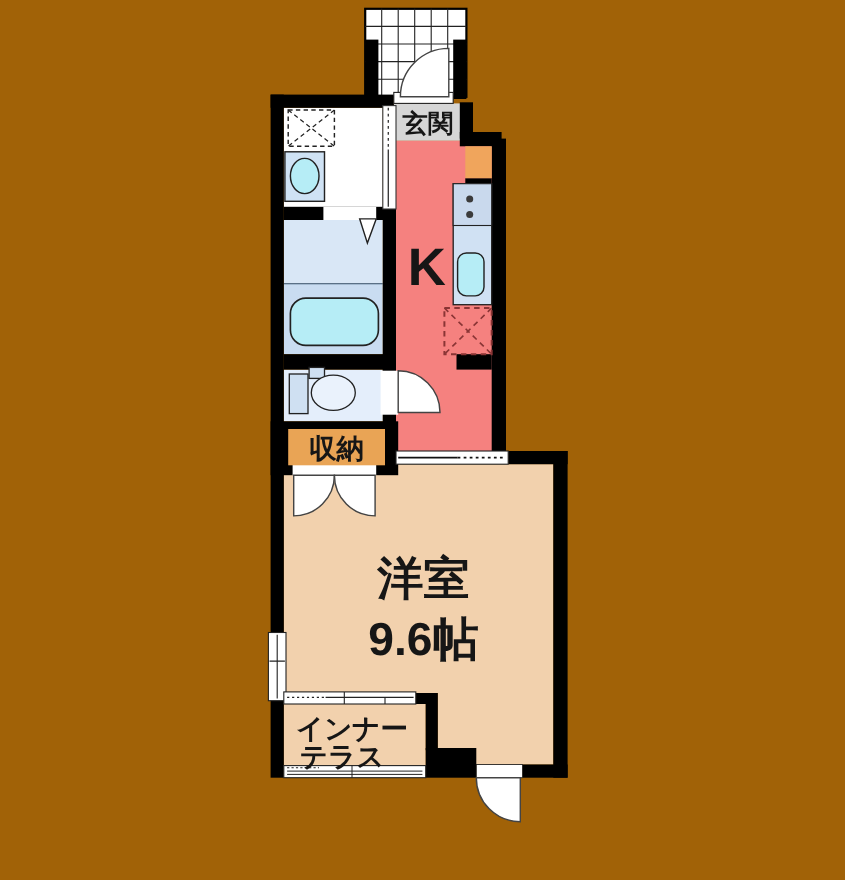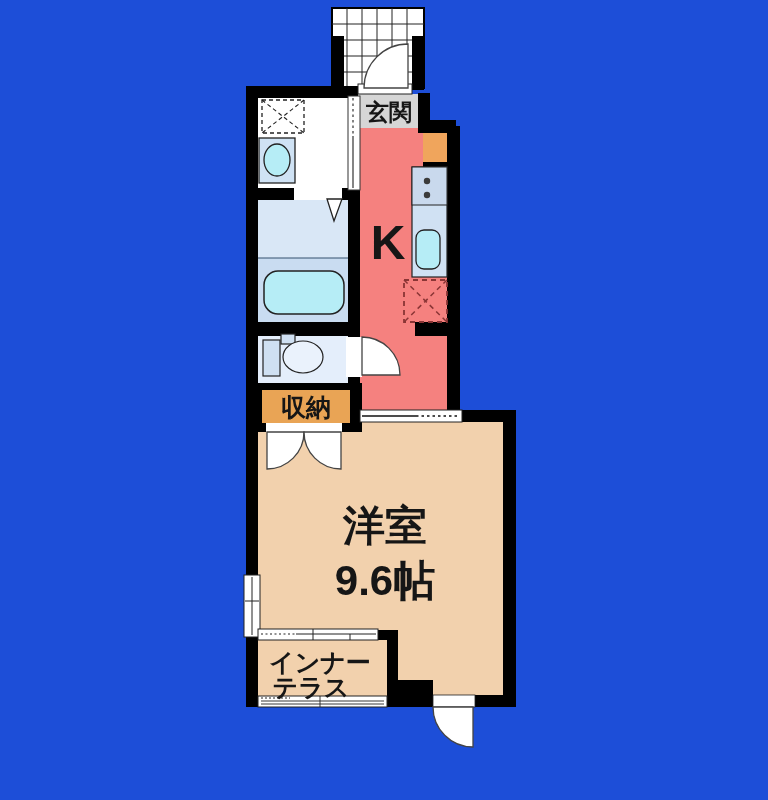--- a/index.html
+++ b/index.html
@@ -1,16 +1,16 @@
 <!DOCTYPE html>
 <html><head>
 <meta charset="utf-8">
 <style>
   html,body{margin:0;padding:0;background:#ffffff;}
-  .canvas-wrap{position:relative;width:768px;height:800px;background:#1d4ed8;overflow:hidden;
+  .canvas-wrap{position:relative;width:768px;height:800px;background:#a16207;overflow:hidden;
     font-family:"Liberation Sans","DejaVu Sans",sans-serif;}
   svg text{font-family:"Liberation Sans","DejaVu Sans",sans-serif;font-weight:900;fill:#161616;}
 </style>
 </head>
 <body>
 
 <div class="canvas-wrap">
 <svg width="768" height="800" viewBox="0 0 768 800">
 
   <g>

